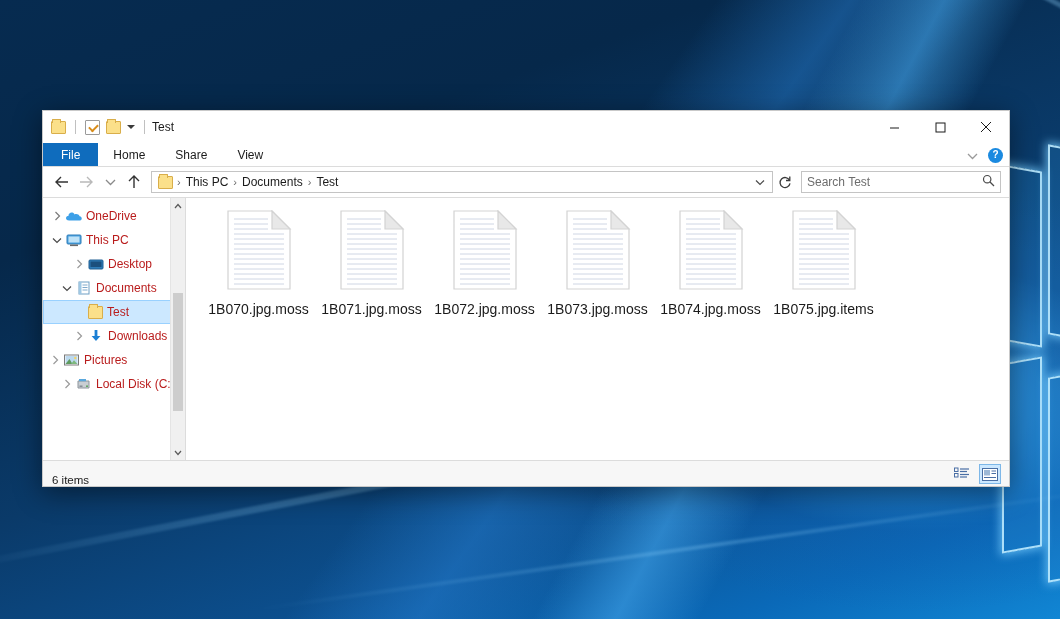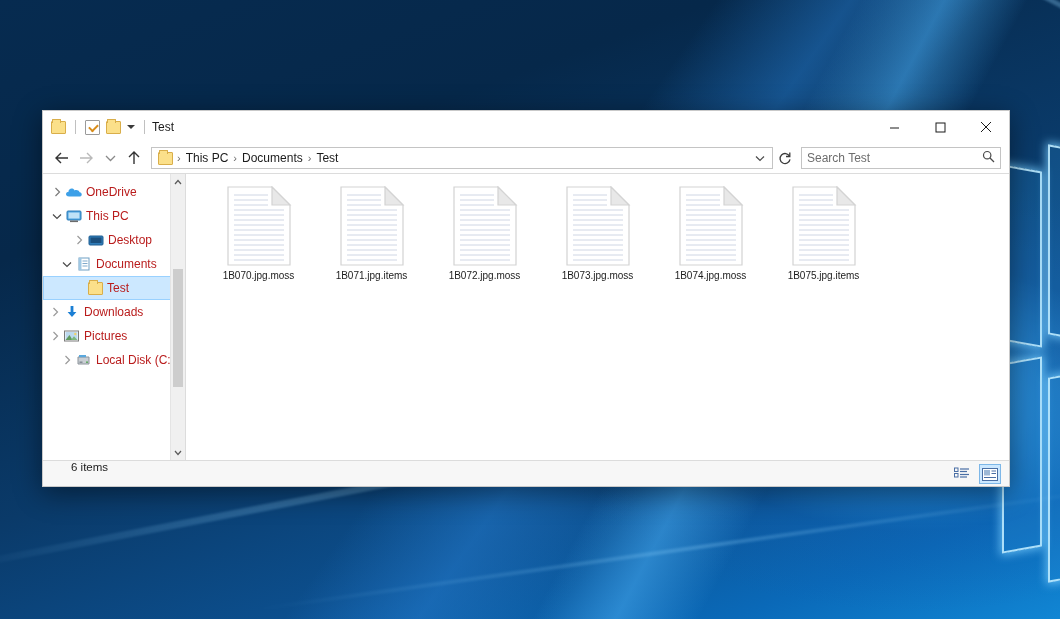--- a/index.html
+++ b/index.html
@@ -130,25 +130,25 @@
   }
   .sb-arrow { height: 15px; display: flex; align-items: center; justify-content: center; }
   .sb-thumb { position: absolute; left: 2px; right: 2px; top: 95px; height: 118px; background: #cdcdcd; }
   
   .filearea { flex: 1; background: #ffffff; position: relative; overflow: hidden; }
   .filegrid { display: flex; padding: 8px 16px; gap: 0; flex-wrap: wrap; }
   .fileitem {
     width: 113px; display: flex; flex-direction: column; align-items: center;
     padding-top: 4px;
   }
-  .filename { font-size: 10px; color: #1b1b1b; margin-top: 0; white-space: nowrap; }
+  .filename { font-size: 14px; color: #1b1b1b; margin-top: 7px; white-space: nowrap; }
   
   .statusbar {
     height: 26px; flex: 0 0 26px; background: #f7f7f7; border-top: 1px solid #dcdcdc;
-    display: flex; align-items: flex-start; padding: 0 28px; position: relative;
+    display: flex; align-items: flex-end; padding: 0 9px; position: relative;
   }
   .status-text { font-size: 11.5px; color: #1b1b1b; }
   .viewbtns { position: absolute; right: 8px; top: 0; height: 26px; display: flex; align-items: center; gap: 6px; }
   .viewbtn {
     width: 22px; height: 20px; display: flex; align-items: center; justify-content: center;
     border: 1px solid transparent;
   }
   .viewbtn.active { background: #cce8ff; border: 1px solid #7db7e8; }
 </style>
 </head>
@@ -191,20 +191,34 @@
         </div>
         <div class="wc">
           <svg width="12" height="12" viewBox="0 0 12 12">
             <line x1="1" y1="1" x2="11" y2="11" stroke="#1b1b1b" stroke-width="1"></line>
             <line x1="11" y1="1" x2="1" y2="11" stroke="#1b1b1b" stroke-width="1"></line>
           </svg>
         </div>
       </div>
     </div>
 
+    <div class="ribbon">
+      <div class="tab file">File</div>
+      <div class="tab">Home</div>
+      <div class="tab">Share</div>
+      <div class="tab">View</div>
+      <div class="ribbon-right">
+        <span>
+          <svg width="11" height="8" viewBox="0 0 11 8">
+              <path d="M1 2 L5.5 6.5 L10 2" fill="none" stroke="#9a9a9a" stroke-width="1.3"></path>
+            </svg>
+        </span>
+        <span class="help-ico">?</span>
+      </div>
+    </div>
 
     <div class="addressbar">
       <div class="navbtn">
         <svg width="16" height="14" viewBox="0 0 16 14">
           <path d="M7 2 L2 7 L7 12 M2 7 L14 7" fill="none" stroke="#333" stroke-width="1.4"></path>
         </svg>
       </div>
       <div class="navbtn">
         <svg width="16" height="14" viewBox="0 0 16 14">
           <path d="M9 2 L14 7 L9 12 M14 7 L2 7" fill="none" stroke="#b9b9b9" stroke-width="1.4"></path>
@@ -321,21 +335,21 @@
               </svg>
             </span>
             <span class="nav-label">Documents</span>
           </div>
 
           <div class="navitem selected" style="padding-left:44px;">
             <span class="folder-ico"></span>
             <span class="nav-label">Test</span>
           </div>
 
-          <div class="navitem" style="padding-left:4px;">
+          <div class="navitem" style="padding-left:28px;">
             <span class="chev">
               <svg width="7" height="10" viewBox="0 0 7 10">
                   <path d="M1.5 1 L5.5 5 L1.5 9" fill="none" stroke="#9a9a9a" stroke-width="1.2"></path>
                 </svg>
             </span>
             <span class="nav-ico">
               <svg width="14" height="14" viewBox="0 0 14 14">
                 <path d="M5.6 1 L8.4 1 L8.4 7 L11.4 7 L7 12 L2.6 7 L5.6 7 Z" fill="#1b7fd4"></path>
               </svg>
             </span>
@@ -441,21 +455,21 @@
                     <line x1="8" y1="44" x2="58" y2="44"></line>
                   <line x1="8" y1="49" x2="58" y2="49"></line>
                     <line x1="8" y1="54" x2="58" y2="54"></line>
                   <line x1="8" y1="59" x2="58" y2="59"></line>
                     <line x1="8" y1="64" x2="58" y2="64"></line>
                   <line x1="8" y1="69" x2="58" y2="69"></line>
                     <line x1="8" y1="74" x2="58" y2="74"></line>
                 </g>
               </svg>
             </span>
-            <span class="filename">1B071.jpg.items</span>
+            <span class="filename">1B071.jpg.moss</span>
           </div>
 
           <div class="fileitem">
             <span>
               <svg width="66" height="80" viewBox="0 0 66 80">
                 <path d="M2 1 H46 L64 19 V79 H2 Z" fill="#ffffff" stroke="#d3d3d3" stroke-width="1.2"></path>
                 <path d="M46 1 L64 19 H46 Z" fill="#e8e8e8" stroke="#d3d3d3" stroke-width="1.2"></path>
                 <g stroke="#cfd6e4" stroke-width="1">
                   <line x1="8" y1="9" x2="42" y2="9"></line>
                     <line x1="8" y1="14" x2="42" y2="14"></line>

